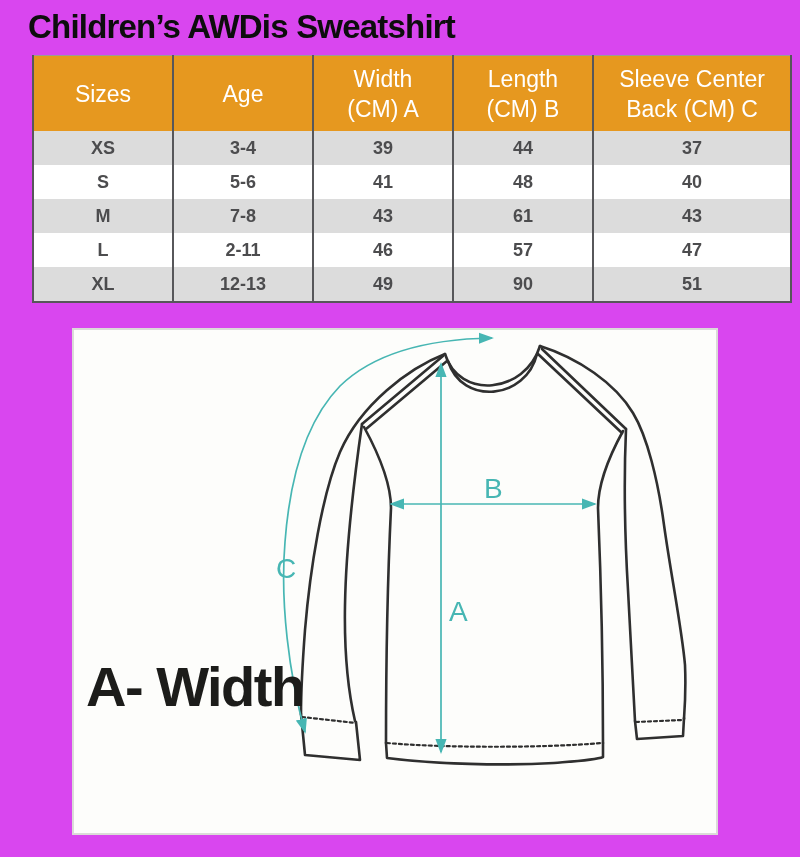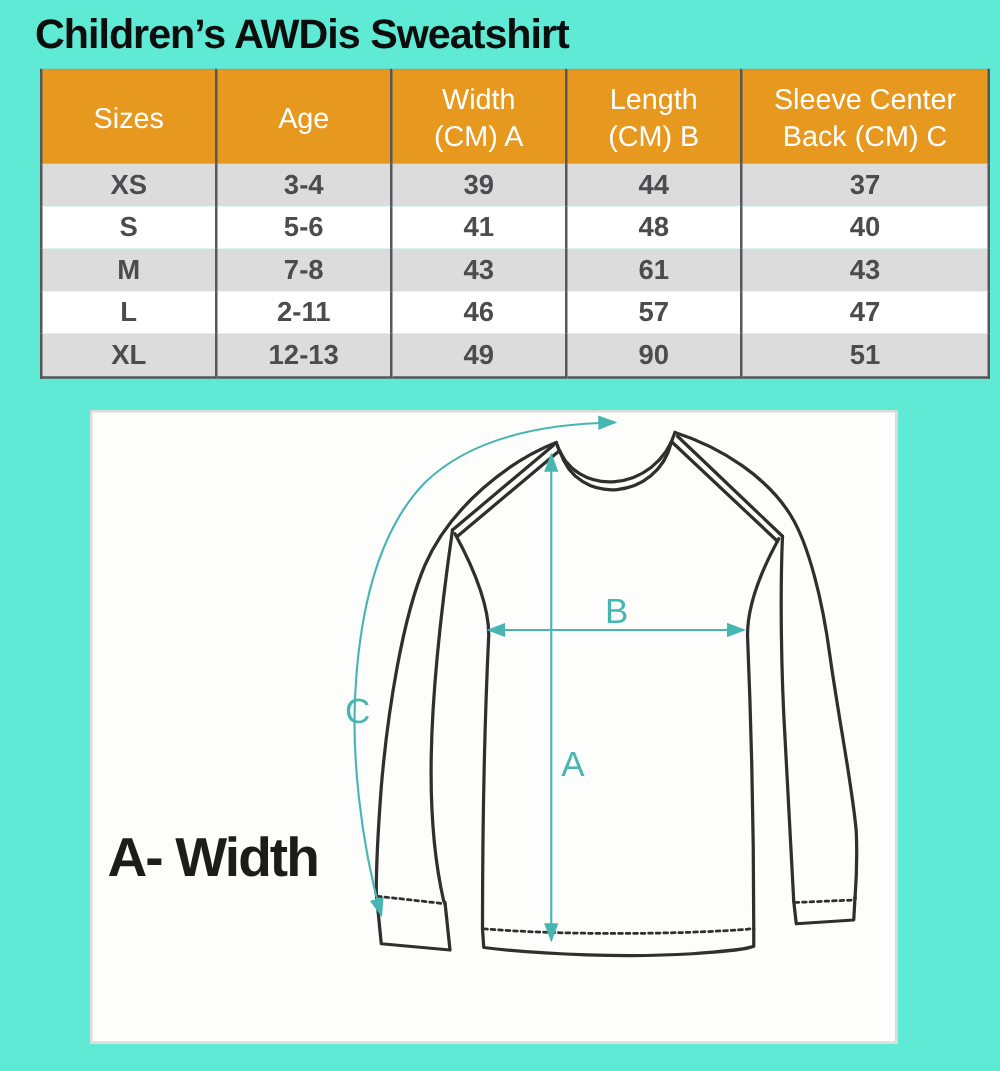--- a/index.html
+++ b/index.html
@@ -1,17 +1,17 @@
 <!DOCTYPE html>
 <html><head>
 <meta charset="utf-8">
 <style>
   html,body{margin:0;padding:0;background:#ffffff;}
   .canvas{
-    position:relative;width:800px;height:857px;background:#5eead4;overflow:hidden;
+    position:relative;width:800px;height:857px;background:#d946ef;overflow:hidden;
     font-family:"Liberation Sans", sans-serif;
   }
   .title{
     position:absolute;left:28px;top:8px;margin:0;
     font-size:33px;font-weight:bold;color:#0d0d0d;letter-spacing:-0.8px;
   }
   table.size-table{
     position:absolute;left:32px;top:55px;width:758px;
     border-collapse:collapse;table-layout:fixed;
     border-left:2px solid #57575a;border-right:2px solid #57575a;
@@ -19,33 +19,33 @@
   }
   table.size-table th, table.size-table td{
     border-left:2px solid #57575a;padding:0;text-align:center;vertical-align:middle;
   }
   table.size-table th:first-child, table.size-table td:first-child{border-left:none;}
   table.size-table th{
     background:#e6981f;color:#ffffff;font-weight:normal;font-size:23px;height:75px;
   }
   .hl{line-height:30px;}
   table.size-table td{
-    height:34px;font-size:22px;font-weight:bold;color:#4c4c4e;line-height:34px;
+    height:34px;font-size:18px;font-weight:bold;color:#4c4c4e;line-height:34px;
   }
   table.size-table tbody tr:nth-child(odd){background:#dcdcdc;}
   table.size-table tbody tr:nth-child(even){background:#ffffff;}
   col.c1,col.c2,col.c3,col.c4{width:140px;} col.c5{width:198px;}
   .diagram{
     position:absolute;left:72px;top:328px;width:646px;height:507px;
     background:#fdfdfb;border:2px solid #dbdbd8;box-sizing:border-box;
   }
   .diagram svg{position:absolute;left:0;top:0;}
   .legend{
     position:absolute;left:12px;top:330px;
-    font-size:44px;font-weight:bold;color:#1c1c1a;letter-spacing:-1.5px;line-height:54px;
+    font-size:56px;font-weight:bold;color:#1c1c1a;letter-spacing:-1.5px;line-height:54px;
     white-space:nowrap;
   }
   .legend div{height:54px;}
 </style>
 </head>
 <body>
 
 <div class="canvas">
 
   <h1 class="title">Children’s AWDis Sweatshirt</h1>

